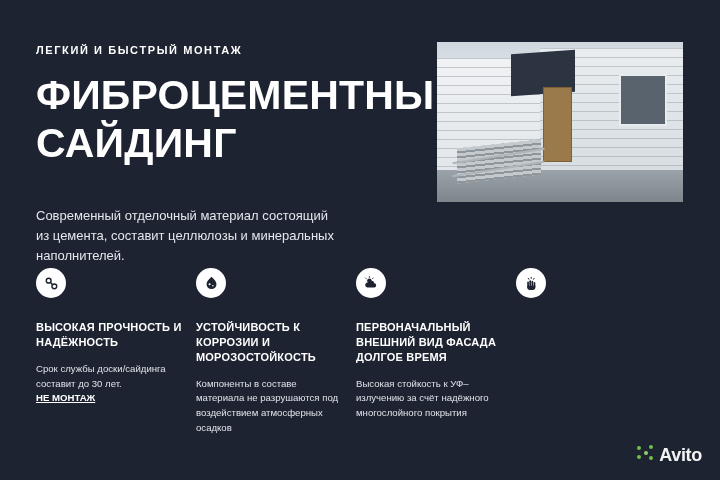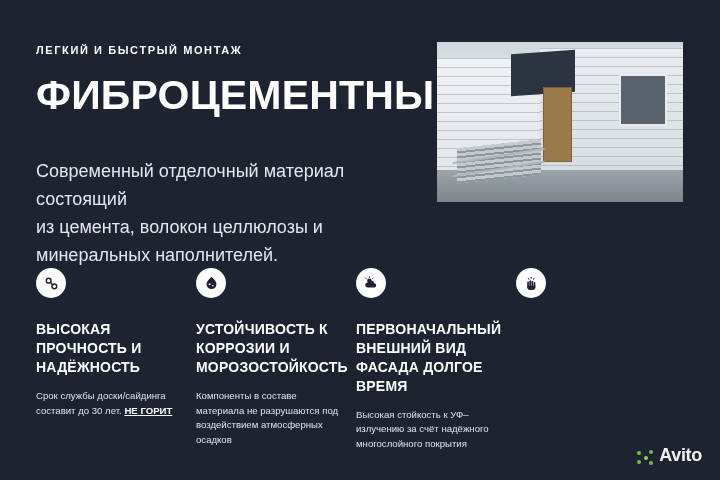--- a/index.html
+++ b/index.html
@@ -47,21 +47,21 @@
     color: #ffffff;
     font-size: 41px;
     line-height: 1.17;
     font-weight: bold;
     letter-spacing: 0.2px;
     margin: 0 0 18px 0;
     text-transform: uppercase;
   }
   .subtitle {
     color: #e4e7ee;
-    font-size: 18px;
+    font-size: 13px;
     line-height: 1.55;
     max-width: 380px;
     margin-top: 38px;
   }
   
   .photo {
     position: absolute;
     left: 437px;
     top: 42px;
     width: 246px;
@@ -171,21 +171,21 @@
     border-radius: 50%;
     background: #ffffff;
     display: flex;
     align-items: center;
     justify-content: center;
     margin-bottom: 22px;
   }
   .feature .icon-circle svg { display: block; }
   .feature h3 {
     color: #ffffff;
-    font-size: 14px;
+    font-size: 11px;
     line-height: 1.35;
     font-weight: bold;
     text-transform: uppercase;
     letter-spacing: 0.2px;
     margin: 0 0 12px 0;
   }
   .feature p {
     color: #dfe3ea;
     font-size: 9.6px;
     line-height: 1.55;
@@ -196,21 +196,21 @@
     color: #ffffff;
     text-decoration: underline;
     white-space: nowrap;
   }
   
   .watermark {
     position: absolute;
     right: 18px;
     bottom: 14px;
     display: flex;
-    align-items: flex-end;
+    align-items: flex-start;
     gap: 6px;
   }
   .watermark .dots {
     width: 16px; height: 16px;
     position: relative;
   }
   .watermark .dots i {
     position: absolute;
     width: 4px; height: 4px; border-radius: 50%;
     background: #6fbf4a;
@@ -231,24 +231,25 @@
 </head>
 <body>
 
 <div class="page">
   <div class="card">
 
     <div class="hero">
       <div class="eyebrow">ЛЕГКИЙ И БЫСТРЫЙ МОНТАЖ</div>
       <h1 class="title">
         <span>ФИБРОЦЕМЕНТНЫЙ</span><br>
+        <span>САЙДИНГ</span>
       </h1>
       <div class="subtitle">
         <span>Современный отделочный материал состоящий</span><br>
-        <span>из цемента, волокон целлюлозы и минеральных наполнителей.</span>
+        <span>из цемента, составит целлюлозы и минеральных наполнителей.</span>
       </div>
     </div>
 
     <div class="photo">
       <div class="sky"></div>
       <div class="house-right">
         <div class="lines"></div>
       </div>
       <div class="house-left">
         <div class="lines"></div>
@@ -268,21 +269,21 @@
         <div class="icon-circle">
           <svg width="17" height="17" viewBox="0 0 24 24">
             <g fill="none" stroke="#1d2330" stroke-width="2" stroke-linecap="round">
               <circle cx="8" cy="8" r="3.4"></circle>
               <circle cx="16" cy="16" r="3.4"></circle>
               <line x1="10.4" y1="10.4" x2="13.6" y2="13.6"></line>
             </g>
           </svg>
         </div>
         <h3>ВЫСОКАЯ ПРОЧНОСТЬ И НАДЁЖНОСТЬ</h3>
-        <p><span>Срок службы доски/сайдинга составит до 30 лет. </span><span class="hl">НЕ ГОРИТ</span></p>
+        <p><span>Срок службы доски/сайдинга составит до 30 лет. </span><span class="hl">НЕ МОНТАЖ</span></p>
       </div>
 
       <div class="feature">
         <div class="icon-circle">
           <svg width="17" height="17" viewBox="0 0 24 24">
             <path d="M12 2.5c4 4 7 7 7 10.4A7 7 0 0 1 5 12.9C5 9.5 8 6.5 12 2.5z" fill="#1d2330"></path>
             <circle cx="9.3" cy="13" r="1.5" fill="#ffffff"></circle>
             <circle cx="14" cy="15.3" r="1.1" fill="#ffffff"></circle>
           </svg>
         </div>

